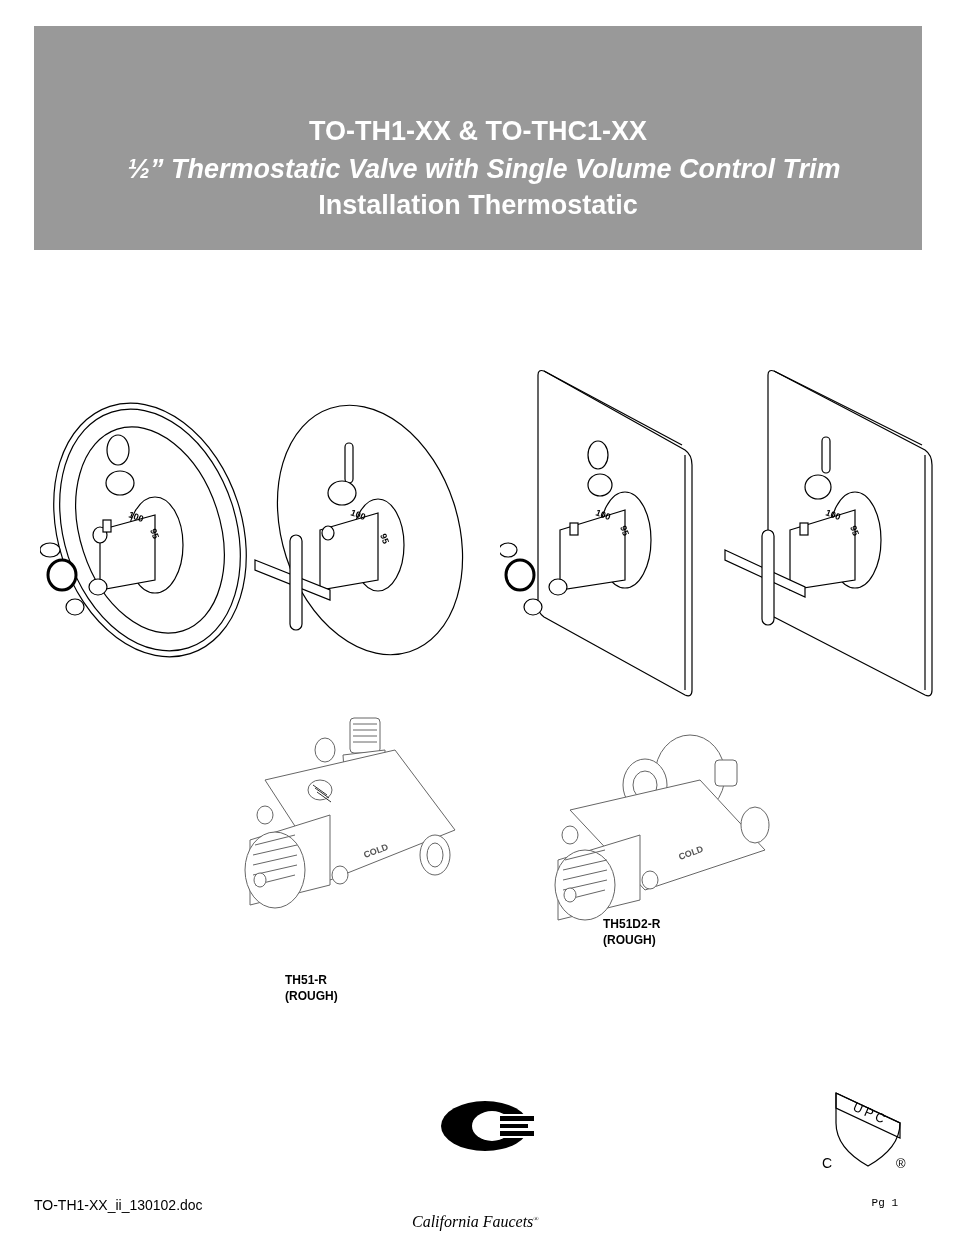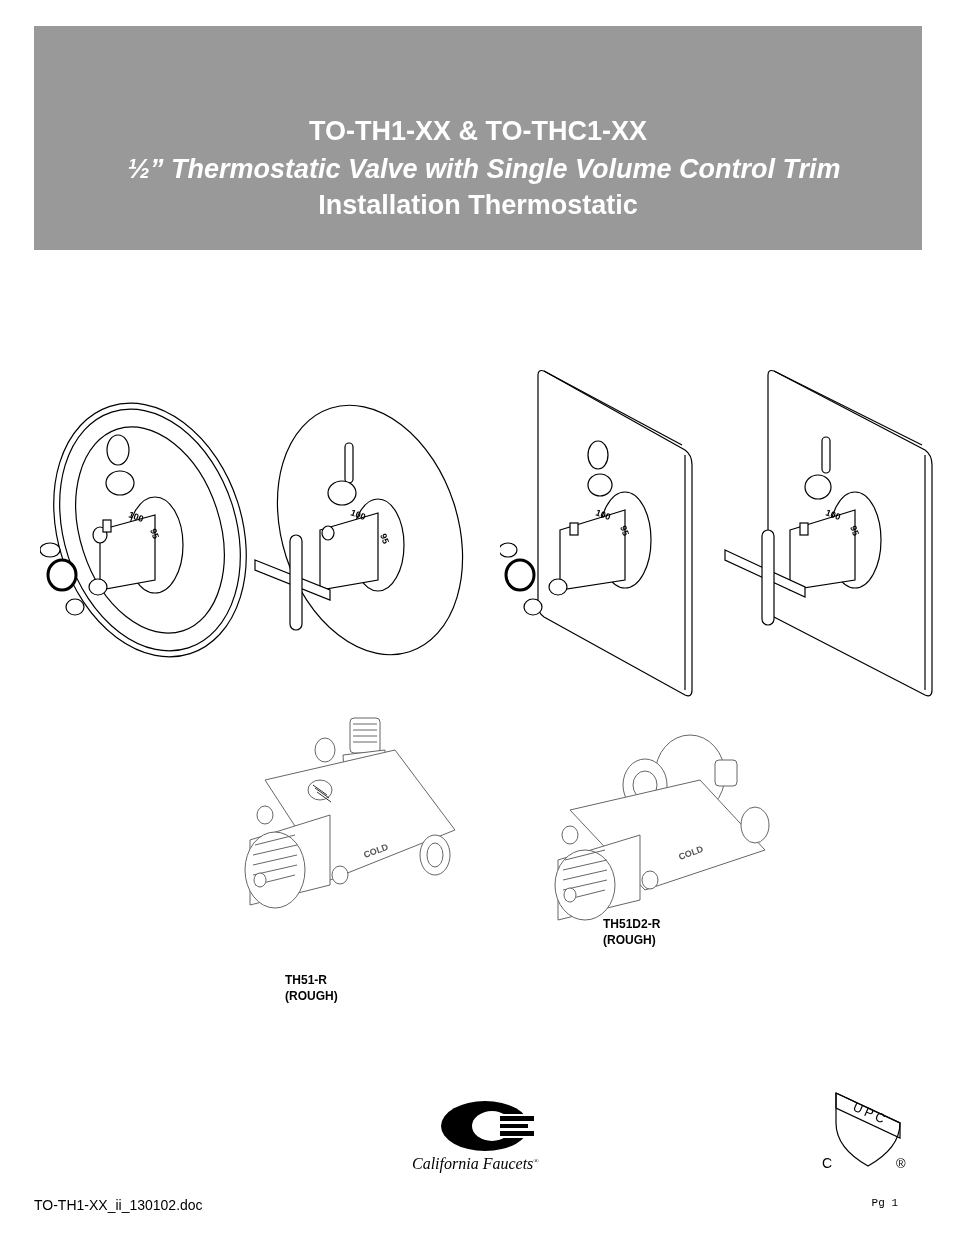--- a/index.html
+++ b/index.html
@@ -7,21 +7,21 @@
            font-family: "Liberation Sans", sans-serif; color: #000; }
     .header-band { position: absolute; left: 34px; top: 26px; width: 888px; height: 224px;
                    background: #999999; color: #ffffff; text-align: center; }
     .header-band .t1 { position: absolute; left: 0; right: 0; top: 90px; font-size: 27px; font-weight: bold; }
     .header-band .t2 { position: absolute; left: 0; right: 0; top: 128px; font-size: 27px; font-weight: bold; font-style: italic; margin-left: 12px; }
     .header-band .t3 { position: absolute; left: 0; right: 0; top: 164px; font-size: 27px; font-weight: bold; }
     .illus { position: absolute; }
     .caption { position: absolute; font-size: 12px; font-weight: bold; text-align: left; line-height: 16px; width: 120px; }
     .footer-left { position: absolute; left: 34px; top: 1197px; font-size: 14px; }
     .footer-right { position: absolute; right: 56px; top: 1197px; font-size: 11px; font-family: Liberation Mono, monospace; }
-    .logo-text { position: absolute; left: 412px; top: 1155px; font-family: "Liberation Serif", serif;
+    .logo-text { position: absolute; left: 412px; top: 1213px; font-family: "Liberation Serif", serif;
                  font-style: italic; font-size: 16px; }
     .logo-text sup { font-size: 7px; }
   </style>
 </head>
 <body>
 
 <div class="header-band">
   <div class="t1">TO-TH1-XX &amp; TO-THC1-XX</div>
   <div class="t2">½” Thermostatic Valve with Single Volume Control Trim</div>
   <div class="t3">Installation Thermostatic</div>

